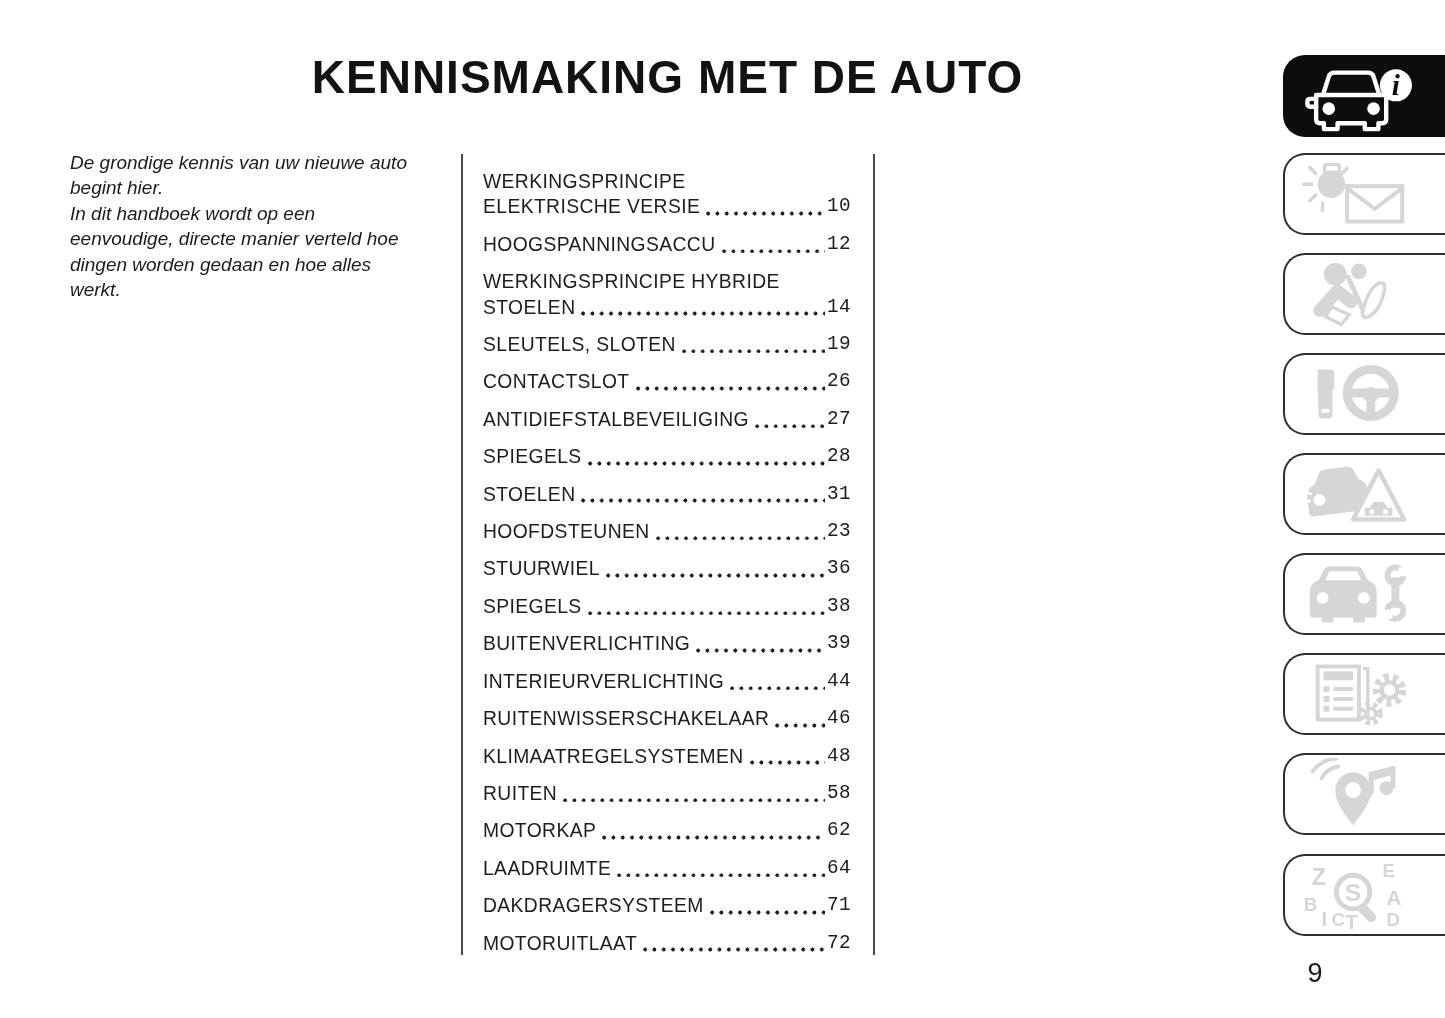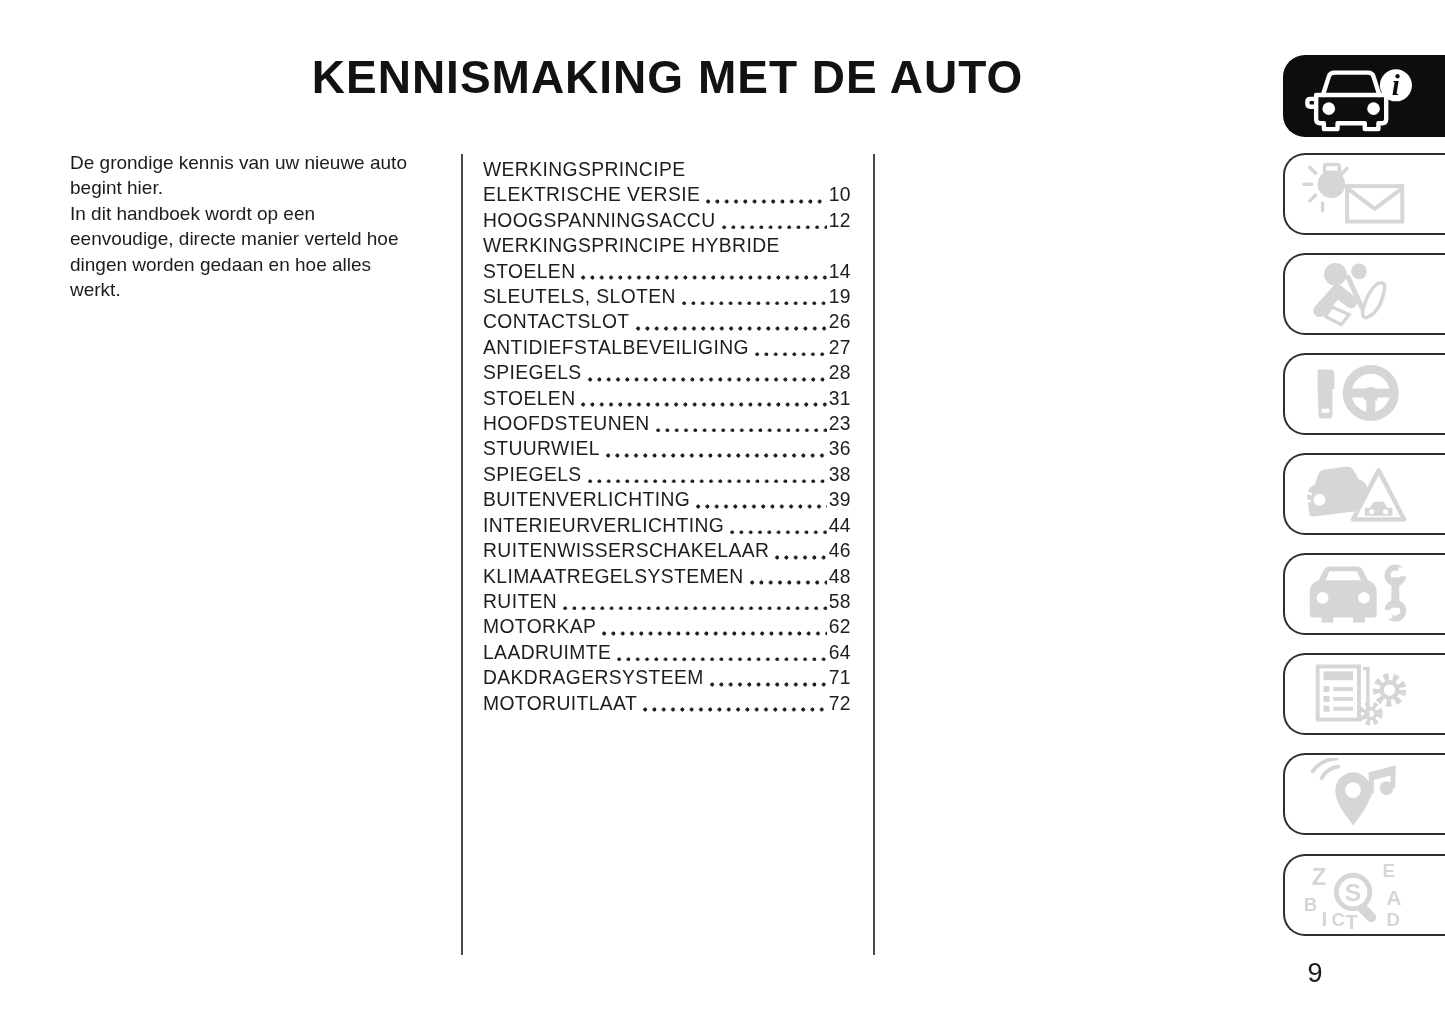--- a/index.html
+++ b/index.html
@@ -11,42 +11,42 @@
   
   .page-title{
     position:absolute;top:50px;left:0;width:1335px;
     text-align:center;
     font-size:46px;font-weight:bold;letter-spacing:1px;
     color:#121212;
   }
   
   .intro{
     position:absolute;left:70px;top:150px;width:372px;
-    font-size:19px;line-height:25.4px;color:#1c1c1c;
+    font-style:italic;font-size:19px;line-height:25.4px;color:#1c1c1c;
   }
   
   .toc-panel{
     position:absolute;left:461px;top:154px;width:414px;height:801px;
     border-left:2px solid #4a4a4a;border-right:2px solid #4a4a4a;
     box-sizing:border-box;
     padding:3px 22px 0 20px;
   }
   .toc{
     font-size:19.3px;line-height:25.4px;letter-spacing:0.4px;color:#1d1d1d;
   }
-  .toc-entry{cursor:pointer;}
+  .toc-entry{cursor:pointer;margin-top:12px;}
   .toc-row{display:flex;}
   .toc-label{white-space:nowrap;}
   .toc-leader{flex:1;position:relative;min-width:14px;}
   .toc-leader::after{
     content:"";position:absolute;left:6px;right:2px;bottom:4px;height:4.6px;
     background-image:radial-gradient(circle at 2.2px 2.3px,#1d1d1d 1.7px,transparent 2.1px);
     background-size:9.3px 4.6px;background-repeat:repeat-x;
   }
-  .toc-page{text-align:left;white-space:nowrap;}
+  .toc-page{text-align:left;white-space:nowrap;font-family:Liberation Mono, monospace;}
   
   .page-number{
     position:absolute;left:1290px;top:958px;width:50px;
     font-size:27px;color:#1a1a1a;text-align:center;
   }
   
   .tab{
     position:absolute;left:1283px;width:176px;height:82px;
     background:#ffffff;border:2px solid #2f2f2f;border-right:none;
     border-radius:22px 0 0 22px;box-sizing:border-box;

